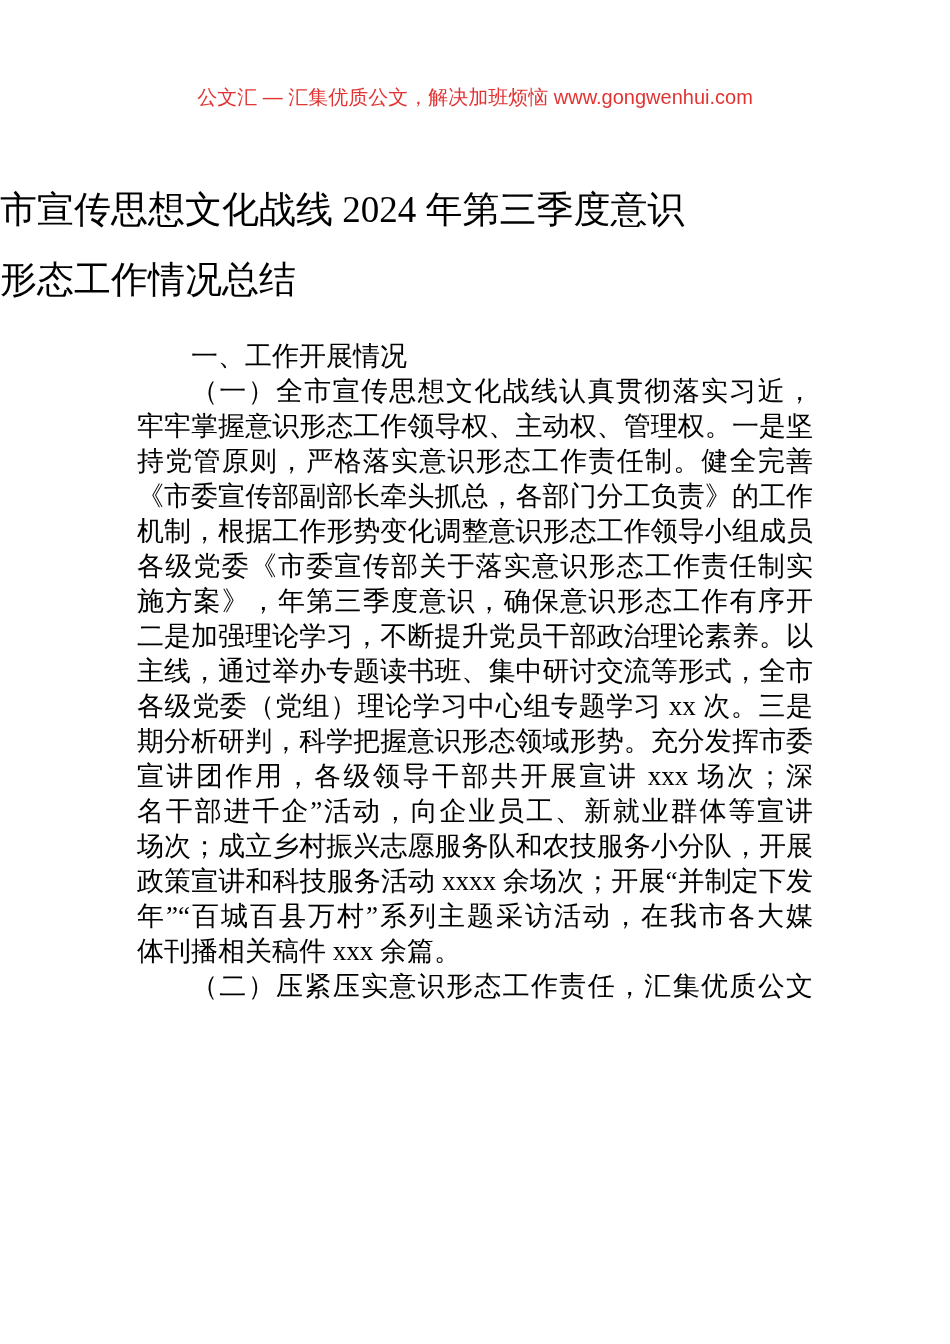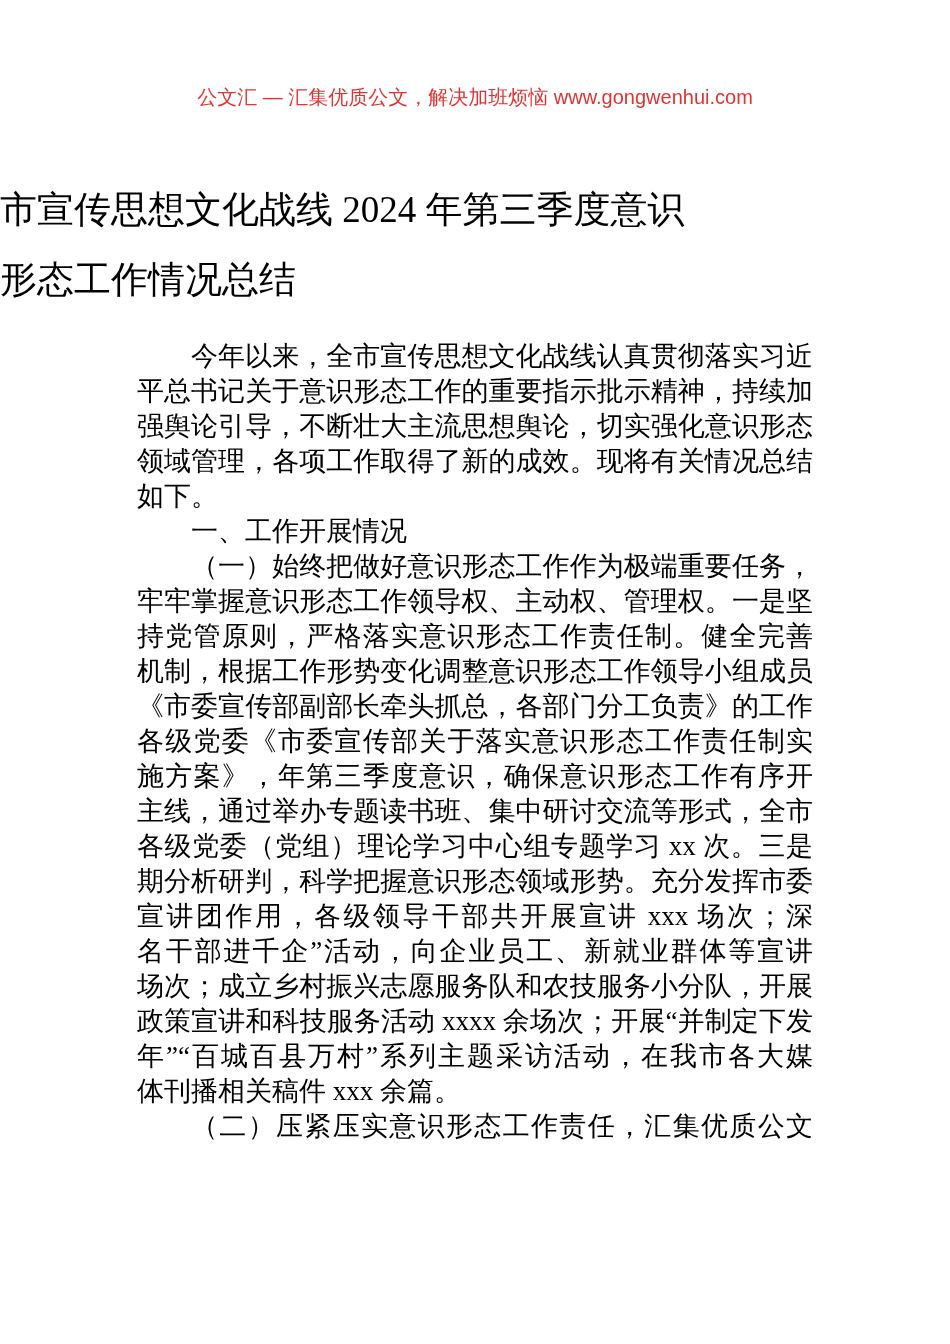--- a/index.html
+++ b/index.html
@@ -68,38 +68,32 @@
 
   <div class="banner" style="color: rgb(226, 51, 51);">公文汇 — 汇集优质公文，解决加班烦恼 www.gongwenhui.com</div>
 
   <div class="title">
     <div>市宣传思想文化战线 2024 年第三季度意识</div>
     <div>形态工作情况总结</div>
   </div>
 
   <div class="doc-body">
 
-  <div class="para">
-        <div class="line indent">今年以来，全市宣传思想文化战线认真贯彻落实习近</div>
-        <div class="line">平总书记关于意识形态工作的重要指示批示精神，持续加</div>
-        <div class="line">强舆论引导，不断壮大主流思想舆论，切实强化意识形态</div>
-        <div class="line">领域管理，各项工作取得了新的成效。现将有关情况总结</div>
-        <div class="line no-fill">如下。</div>
-      </div>
       <div class="para">
         <div class="line indent no-fill">一、工作开展情况</div>
       </div>
       <div class="para">
-        <div class="line indent">（一）始终把做好意识形态工作作为极端重要任务，</div>
+        <div class="line indent">（一）全市宣传思想文化战线认真贯彻落实习近，</div>
         <div class="line">牢牢掌握意识形态工作领导权、主动权、管理权。一是坚</div>
         <div class="line">持党管原则，严格落实意识形态工作责任制。健全完善</div>
+        <div class="line">《市委宣传部副部长牵头抓总，各部门分工负责》的工作</div>
         <div class="line">机制，根据工作形势变化调整意识形态工作领导小组成员</div>
-        <div class="line">《市委宣传部副部长牵头抓总，各部门分工负责》的工作</div>
         <div class="line">各级党委《市委宣传部关于落实意识形态工作责任制实</div>
         <div class="line">施方案》，年第三季度意识，确保意识形态工作有序开展。</div>
+        <div class="line">二是加强理论学习，不断提升党员干部政治理论素养。以</div>
         <div class="line">主线，通过举办专题读书班、集中研讨交流等形式，全市</div>
         <div class="line">各级党委（党组）理论学习中心组专题学习 xx 次。三是定</div>
         <div class="line">期分析研判，科学把握意识形态领域形势。充分发挥市委</div>
         <div class="line">宣讲团作用，各级领导干部共开展宣讲 xxx 场次；深化“千</div>
         <div class="line">名干部进千企”活动，向企业员工、新就业群体等宣讲 xxx</div>
         <div class="line">场次；成立乡村振兴志愿服务队和农技服务小分队，开展</div>
         <div class="line">政策宣讲和科技服务活动 xxxx 余场次；开展“并制定下发</div>
         <div class="line">年”“百城百县万村”系列主题采访活动，在我市各大媒</div>
         <div class="line no-fill">体刊播相关稿件 xxx 余篇。</div>
       </div>

